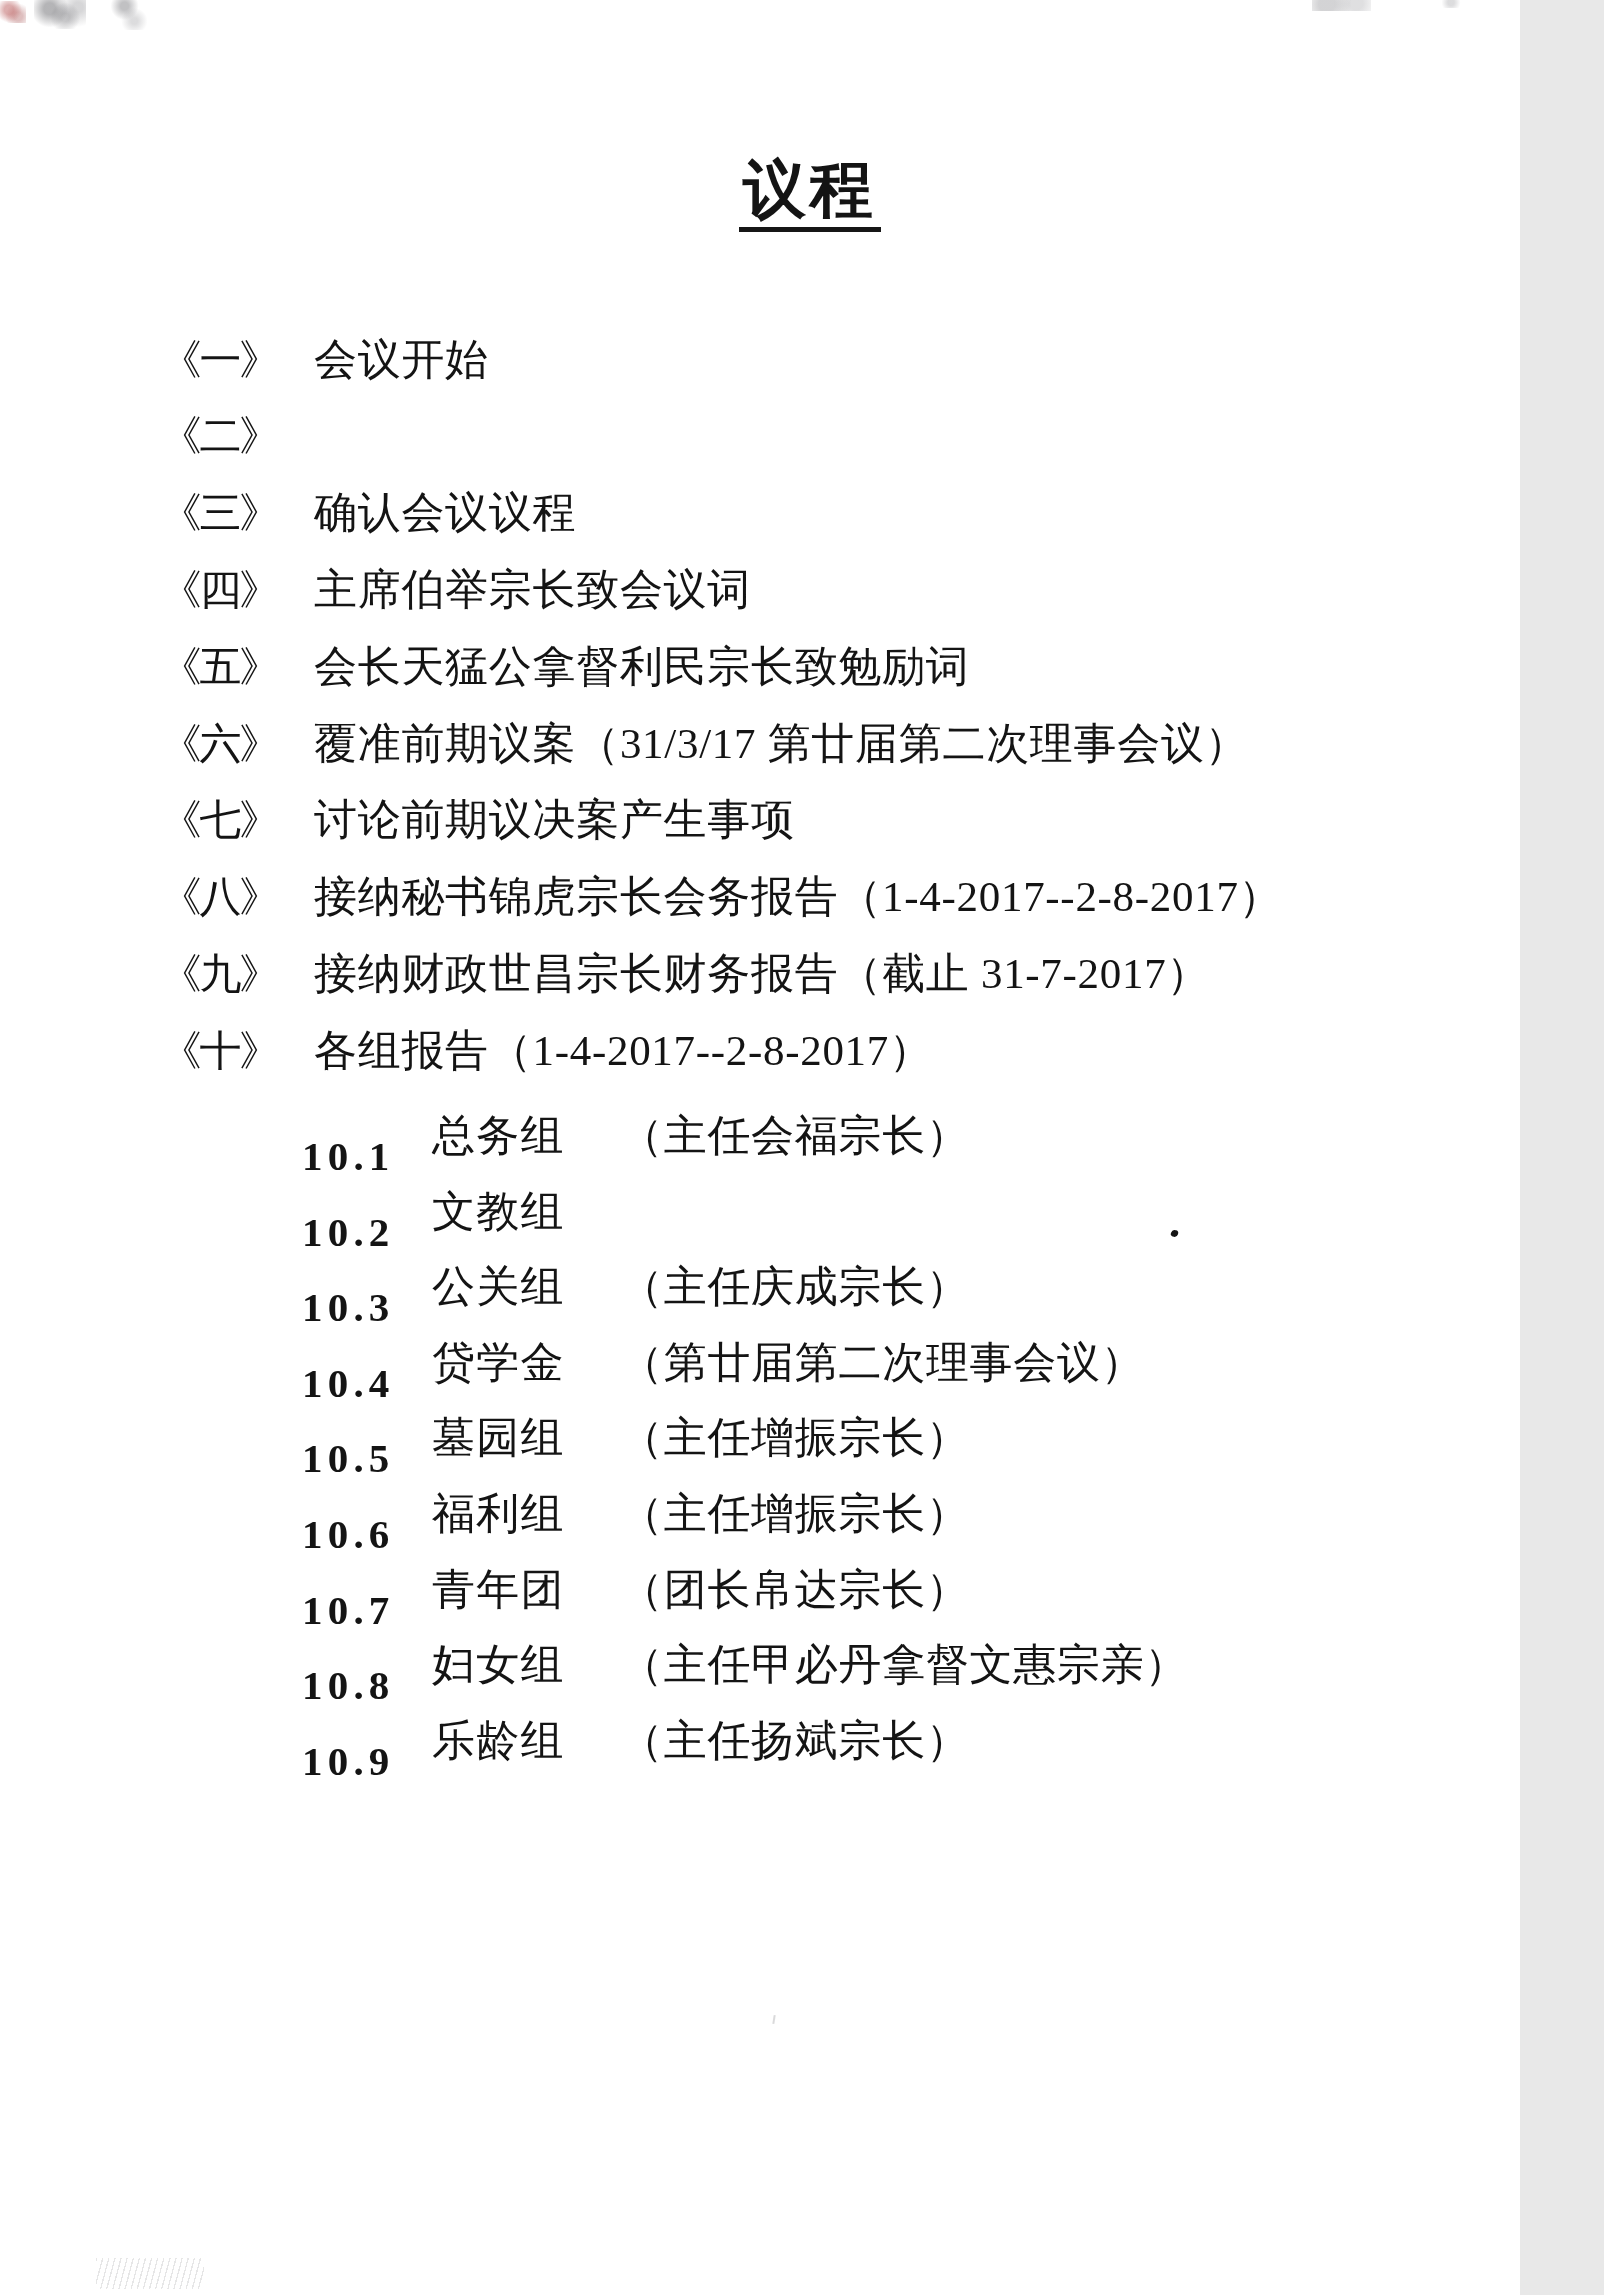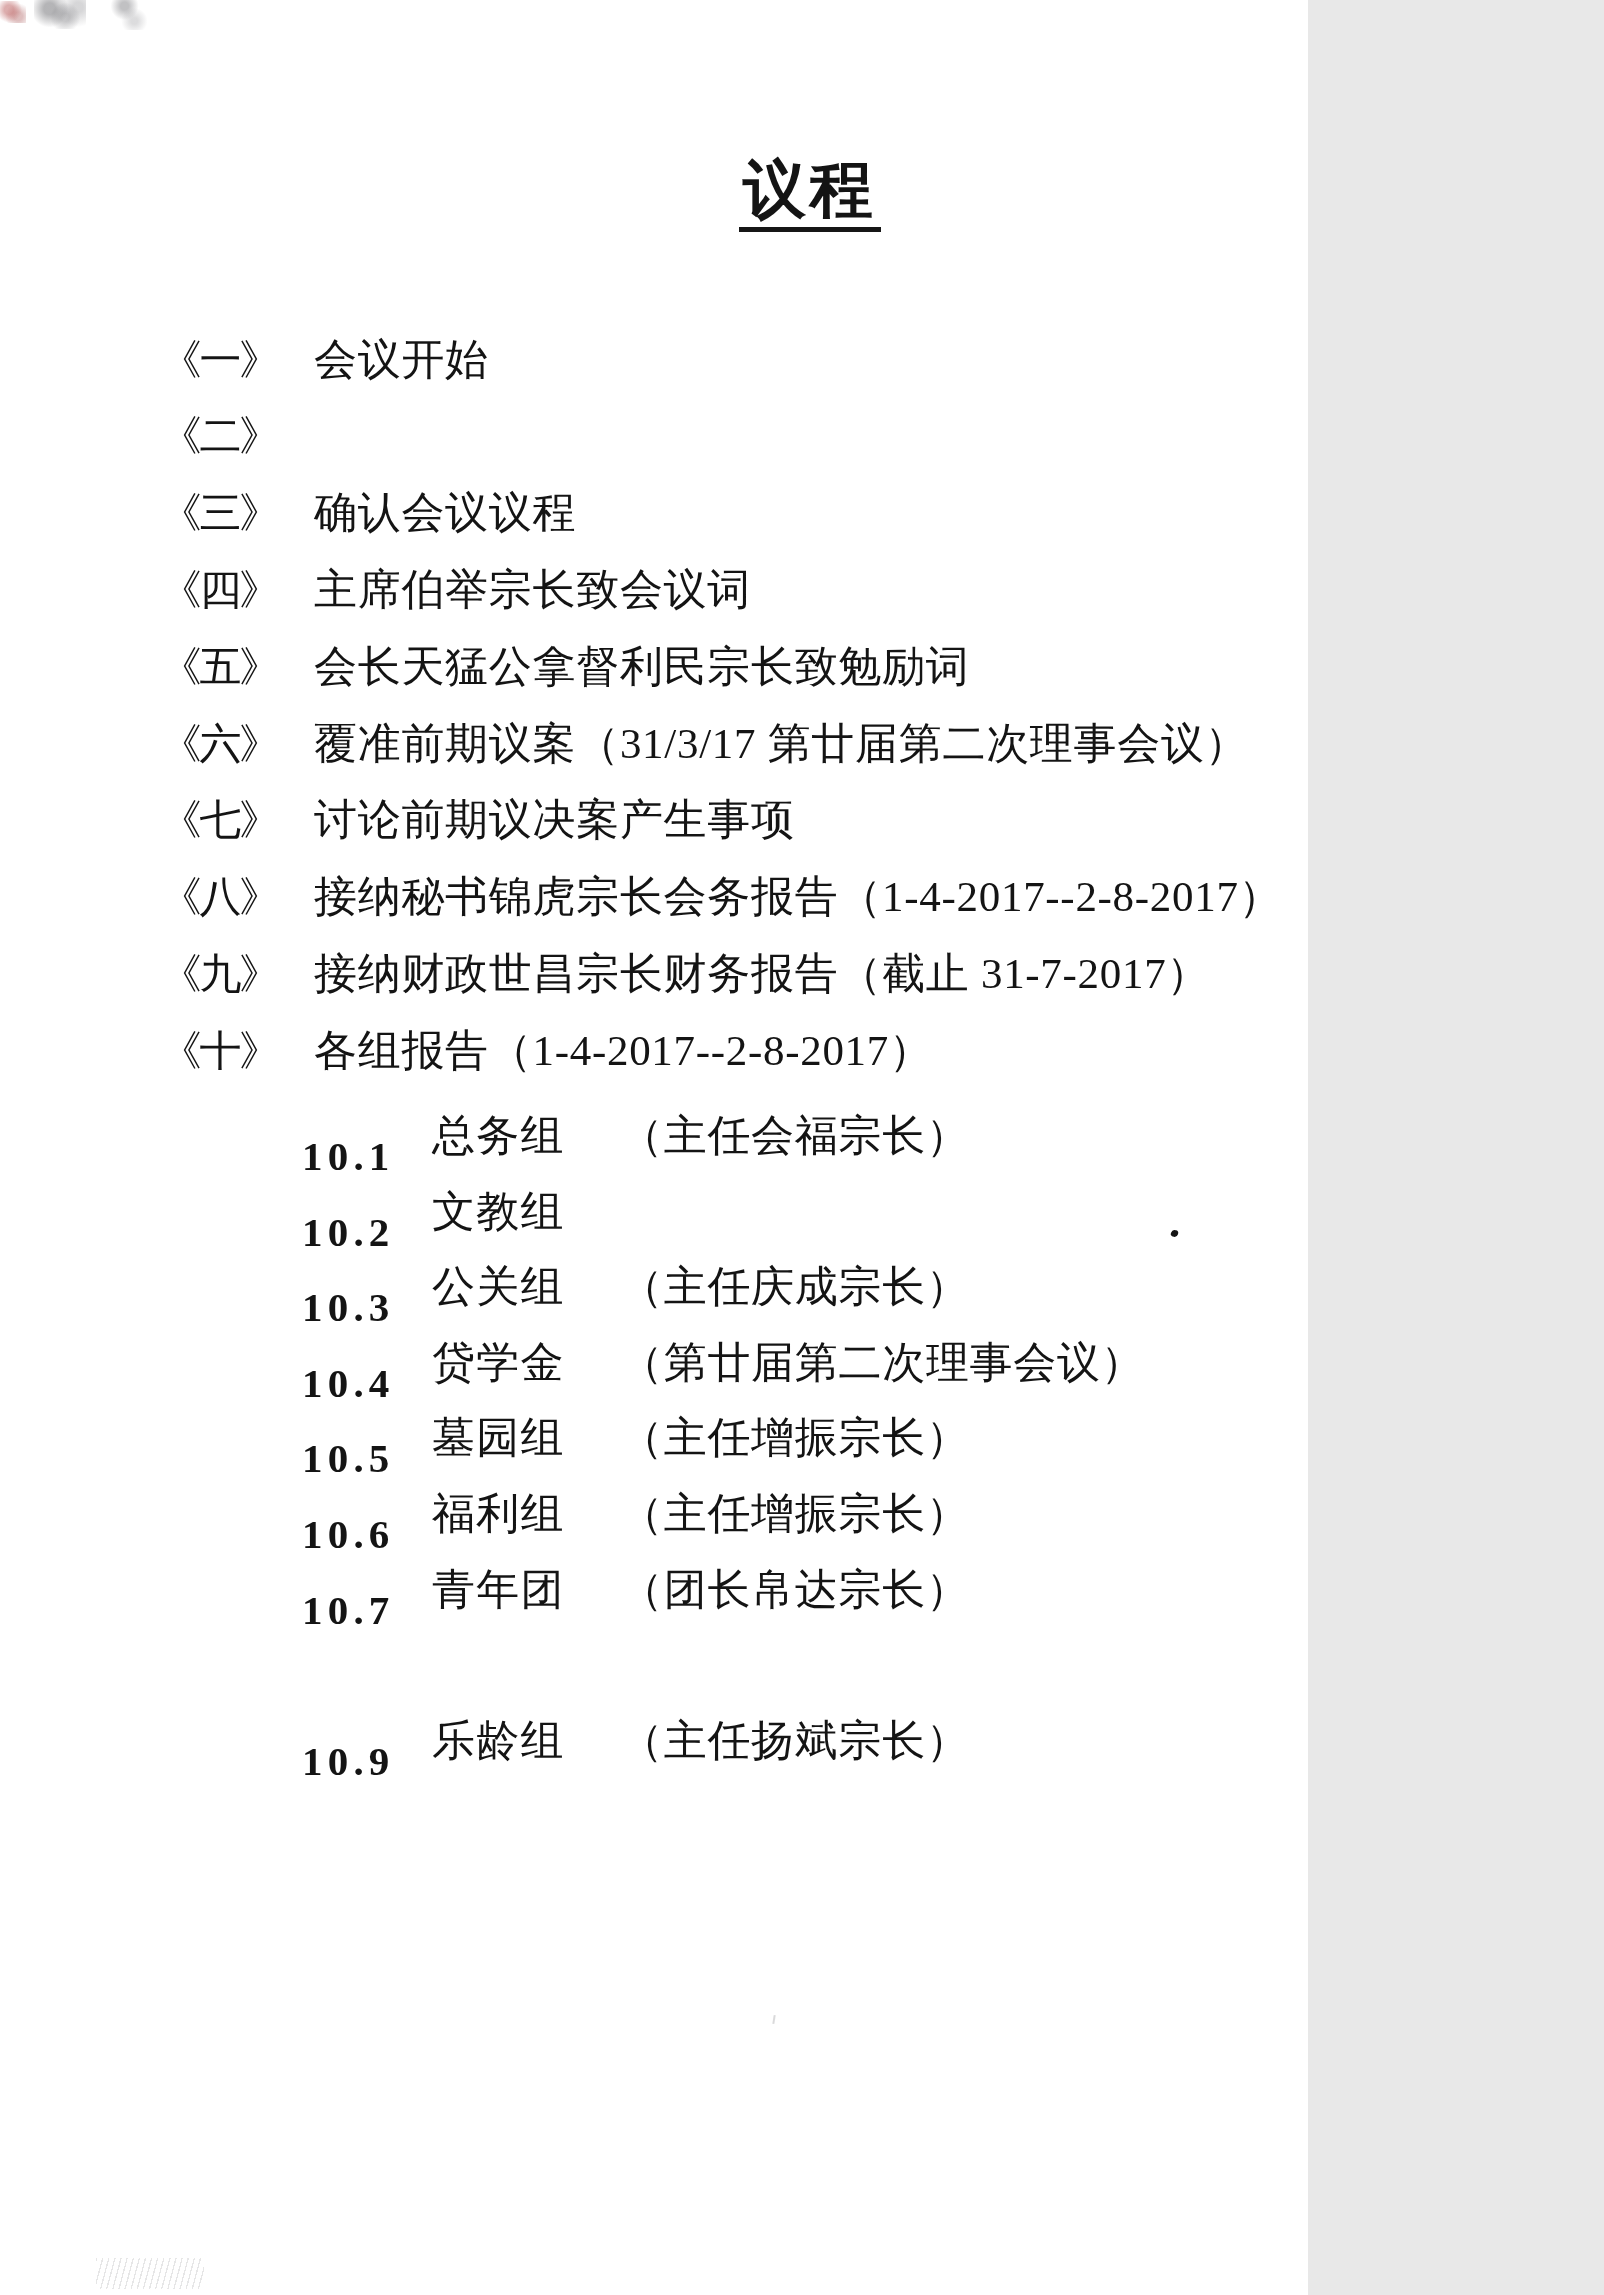--- a/index.html
+++ b/index.html
@@ -1,18 +1,18 @@
 <!DOCTYPE html>
 <html style="font-size:10.5px"><head>
 <meta charset="utf-8">
 <style>
   html, body { margin: 0; padding: 0; background: #e8e8e8; }
   .page {
     position: relative;
-    width: 1308px;
+    width: 1520px;
     height: 2295px;
     background: #ffffff;
     overflow: hidden;
     font-family: "Liberation Serif", "DejaVu Serif", serif;
     color: #141414;
   }
   
   .title {
     position: absolute;
     left: 739px;
@@ -200,20 +200,25 @@
   </div>
   <div class="row" style="top:1488px">
     <span class="sub-num">10.6</span>
     <span class="sub-group">福利组</span>
     <span class="sub-leader">（主任增振宗长）</span>
   </div>
   <div class="row" style="top:1564px">
     <span class="sub-num">10.7</span>
     <span class="sub-group">青年团</span>
     <span class="sub-leader">（团长帛达宗长）</span>
+  </div>
+  <div class="row" style="top:1639px">
+    <span class="sub-num">10.8</span>
+    <span class="sub-group">妇女组</span>
+    <span class="sub-leader">（主任甲必丹拿督文惠宗亲）</span>
   </div>
   <div class="row" style="top:1715px">
     <span class="sub-num">10.9</span>
     <span class="sub-group">乐龄组</span>
     <span class="sub-leader">（主任扬斌宗长）</span>
   </div>
 
   <div class="artifact smudge-red-1"></div>
   <div class="artifact smudge-gray-1"></div>
   <div class="artifact smudge-gray-2"></div>

